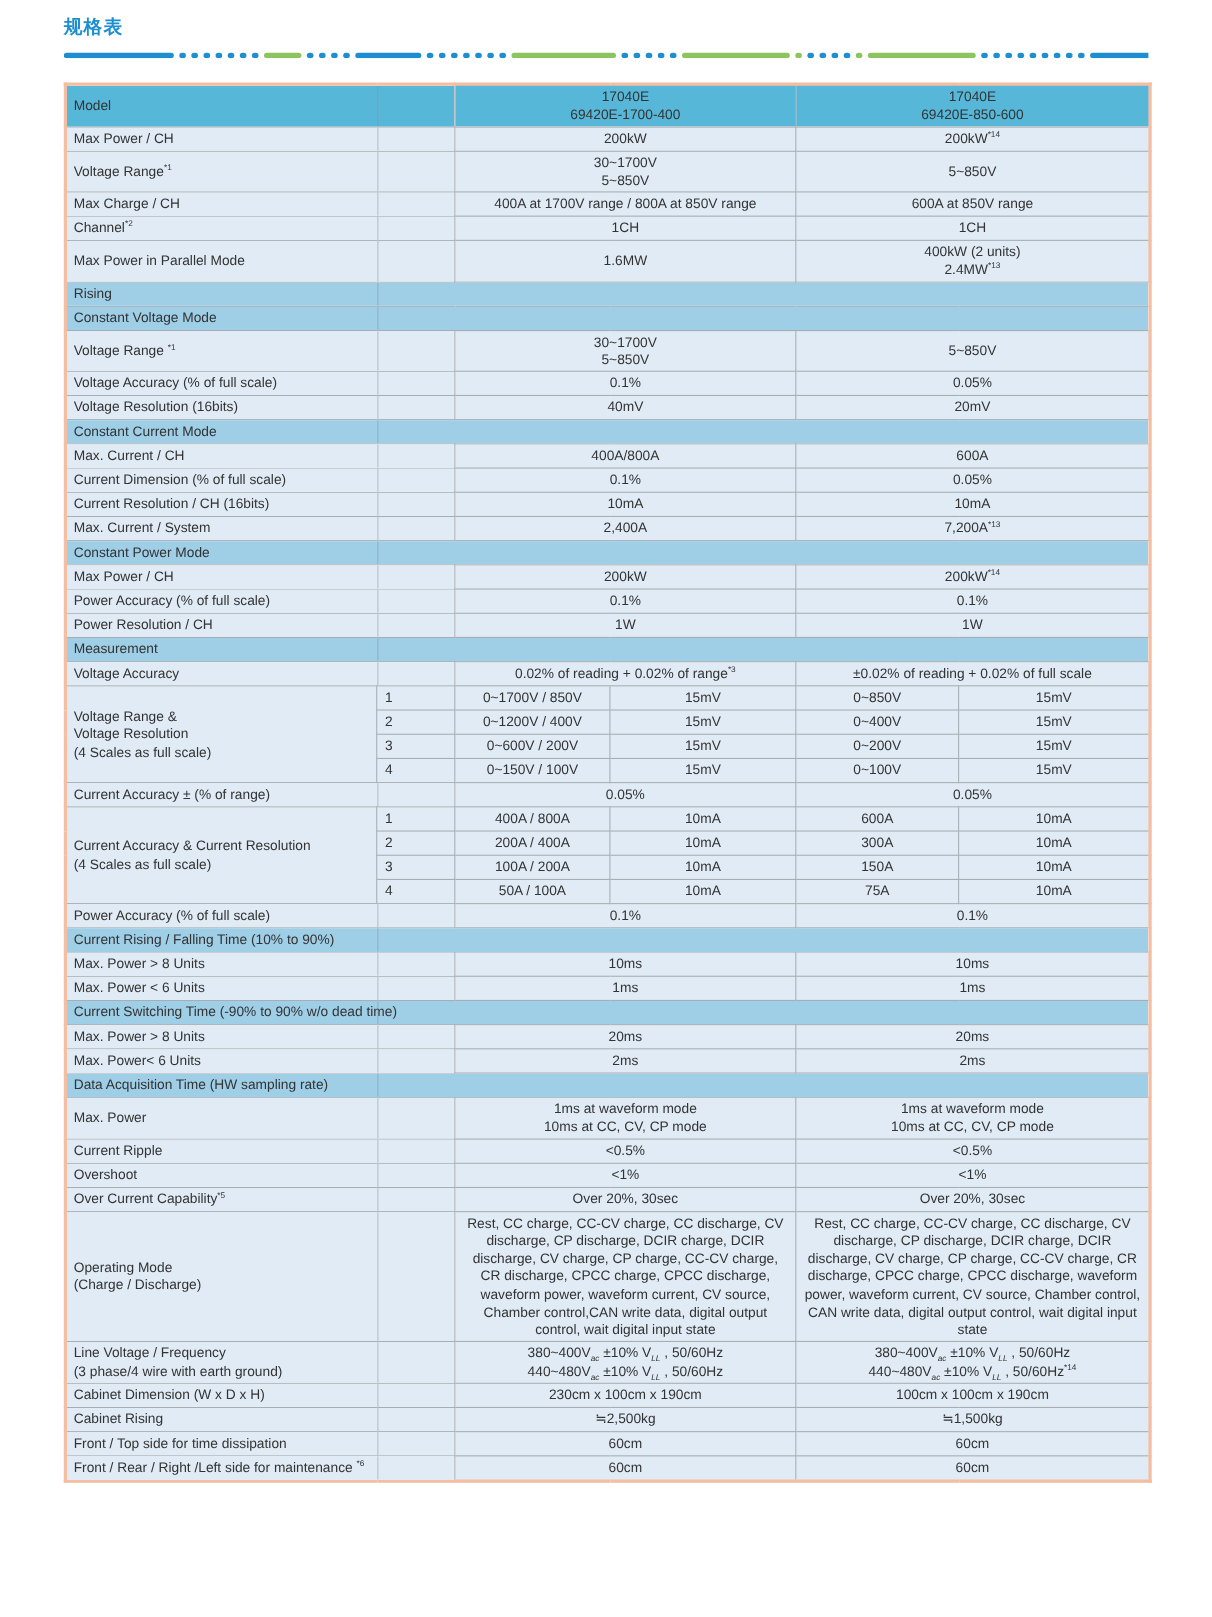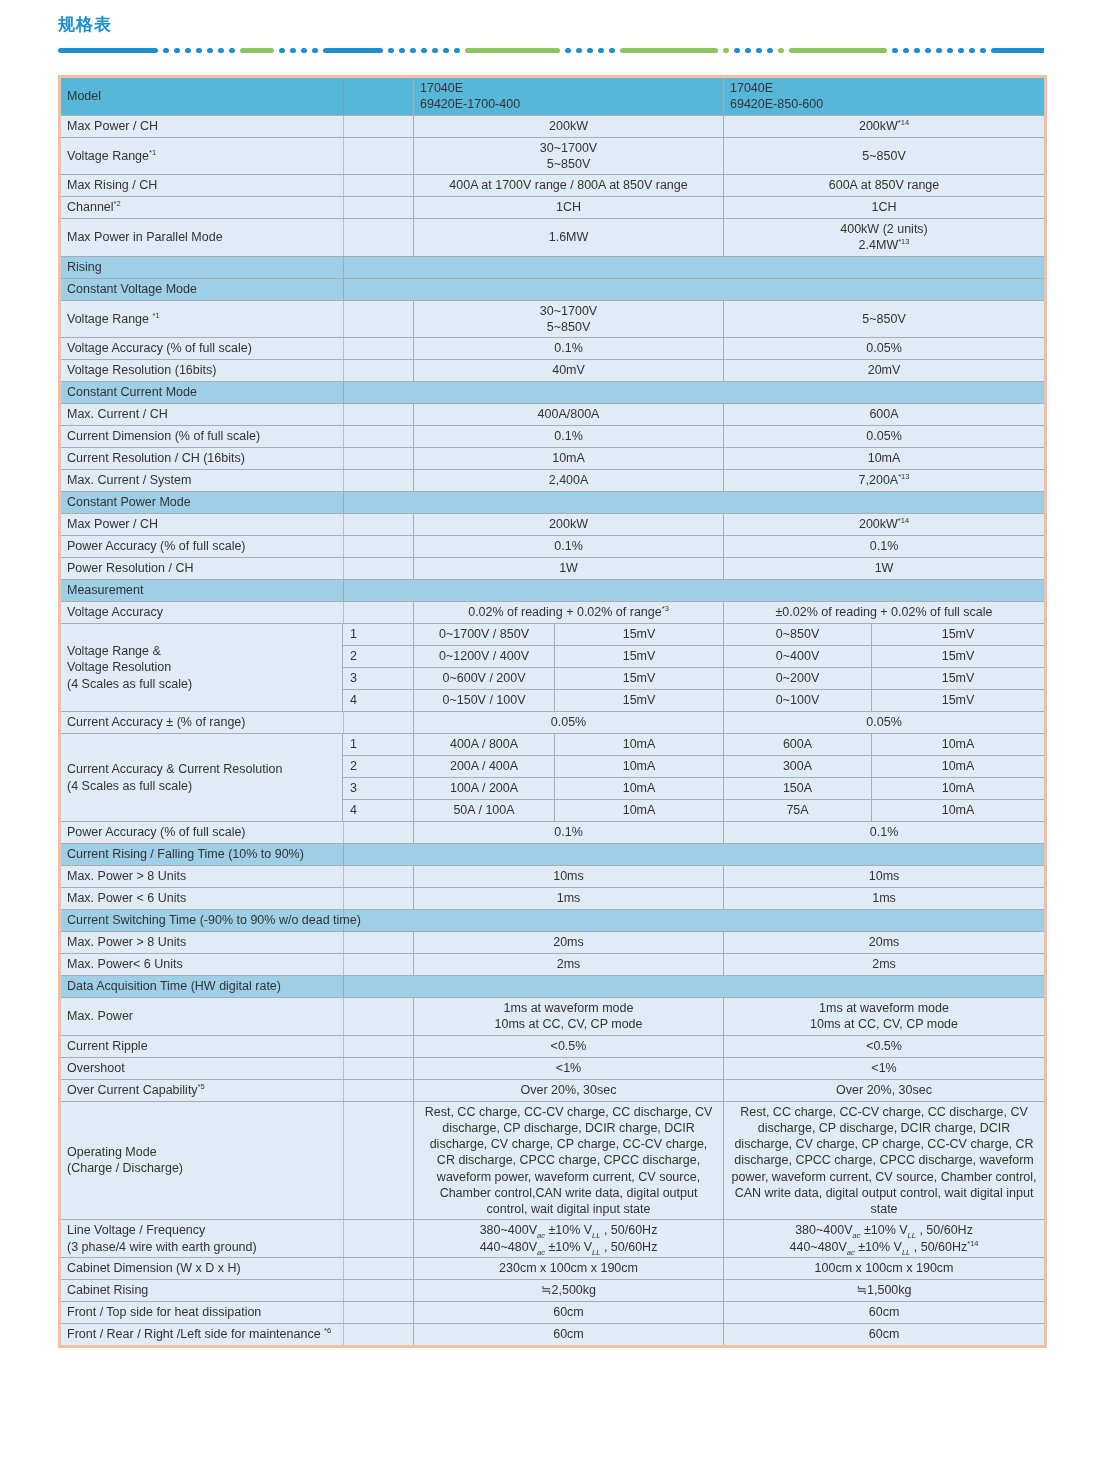--- a/index.html
+++ b/index.html
@@ -45,21 +45,21 @@
     background:var(--row-bg);
     font-size:12.5px;line-height:1.3;color:var(--text);
     padding:2px 6px;vertical-align:middle;
     white-space:pre-line;word-wrap:break-word;
     height:17px;
   }
   table.spec td.label{text-align:left;}
   table.spec td.val{text-align:center;}
   table.spec td.idx{text-align:left;padding-left:7px;}
   table.spec tr.header td{background:var(--header-bg);}
-  table.spec tr.header td.val{text-align:left;}
+  table.spec tr.header td.val{text-align:center;}
   table.spec tr.section td{background:var(--section-bg);text-align:left;}
   td.split{position:relative;}
   td.split::after{
     content:"";position:absolute;left:282px;top:0;bottom:0;width:1px;
     background:rgba(130,142,152,0.45);
   }
   sup{font-size:7.5px;vertical-align:super;line-height:0;}
   sub{font-size:7.5px;vertical-align:sub;line-height:0;font-style:italic;}
 </style>
 </head>
@@ -136,21 +136,21 @@
           <td class="val" colspan="2">200kW</td>
           <td class="val" colspan="2">200kW<sup>*14</sup></td>
         </tr>
         <tr class="row">
           <td class="label split" colspan="2">Voltage Range<sup>*1</sup></td>
           <td class="val" colspan="2">30~1700V
 5~850V</td>
           <td class="val" colspan="2">5~850V</td>
         </tr>
         <tr class="row">
-          <td class="label split" colspan="2">Max Rising / CH</td>
+          <td class="label split" colspan="2">Max Charge / CH</td>
           <td class="val" colspan="2">400A at 1700V range / 800A at 850V range</td>
           <td class="val" colspan="2">600A at 850V range</td>
         </tr>
         <tr class="row">
           <td class="label split" colspan="2">Channel<sup>*2</sup></td>
           <td class="val" colspan="2">1CH</td>
           <td class="val" colspan="2">1CH</td>
         </tr>
         <tr class="row">
           <td class="label split" colspan="2">Max Power in Parallel Mode</td>
@@ -320,21 +320,21 @@
           <td class="label split" colspan="2">Max. Power &gt; 8 Units</td>
           <td class="val" colspan="2">20ms</td>
           <td class="val" colspan="2">20ms</td>
         </tr>
         <tr class="row">
           <td class="label split" colspan="2">Max. Power&lt; 6 Units</td>
           <td class="val" colspan="2">2ms</td>
           <td class="val" colspan="2">2ms</td>
         </tr>
         <tr class="section">
-          <td class="label split" colspan="6">Data Acquisition Time (HW digital rate)</td>
+          <td class="label split" colspan="6">Data Acquisition Time (HW sampling rate)</td>
         </tr>
         <tr class="row">
           <td class="label split" colspan="2">Max. Power</td>
           <td class="val" colspan="2">1ms at waveform mode
 10ms at CC, CV, CP mode</td>
           <td class="val" colspan="2">1ms at waveform mode
 10ms at CC, CV, CP mode</td>
         </tr>
         <tr class="row">
           <td class="label split" colspan="2">Current Ripple</td>
@@ -369,21 +369,21 @@
           <td class="label split" colspan="2">Cabinet Dimension (W x D x H)</td>
           <td class="val" colspan="2">230cm x 100cm x 190cm</td>
           <td class="val" colspan="2">100cm x 100cm x 190cm</td>
         </tr>
         <tr class="row">
           <td class="label split" colspan="2">Cabinet Rising</td>
           <td class="val" colspan="2">≒2,500kg</td>
           <td class="val" colspan="2">≒1,500kg</td>
         </tr>
         <tr class="row">
-          <td class="label split" colspan="2">Front / Top side for heat dissipation</td>
+          <td class="label split" colspan="2">Front / Top side for time dissipation</td>
           <td class="val" colspan="2">60cm</td>
           <td class="val" colspan="2">60cm</td>
         </tr>
         <tr class="row">
           <td class="label split" colspan="2">Front / Rear / Right /Left side for maintenance <sup>*6</sup></td>
           <td class="val" colspan="2">60cm</td>
           <td class="val" colspan="2">60cm</td>
         </tr>
       </tbody>
   </table>

